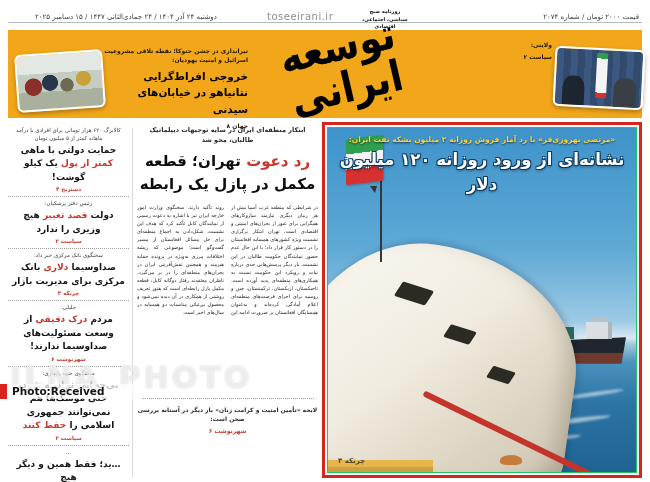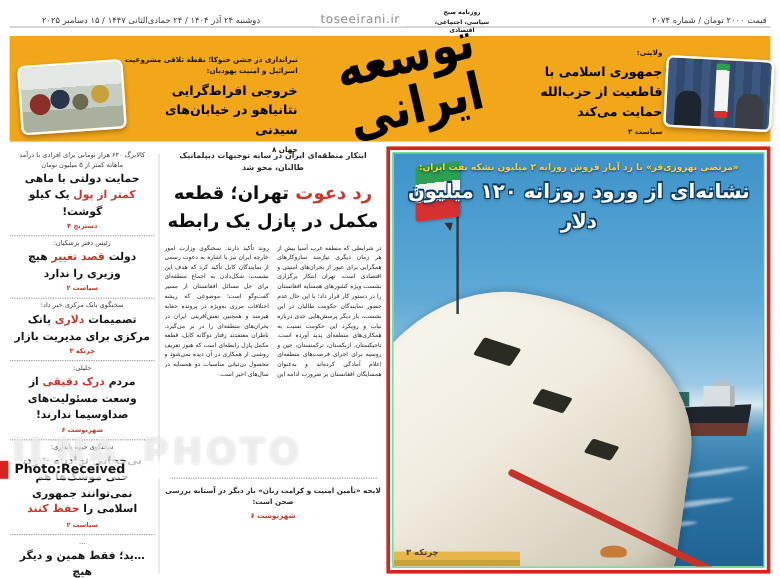--- a/index.html
+++ b/index.html
@@ -131,41 +131,40 @@
   <div class="b-sec">جهان ۸</div>
 </div>
 
 <div class="bphoto photo-pol">
   <div class="pol-flag"></div>
   <div class="pol-fig f1"></div>
   <div class="pol-fig f2"></div>
 </div>
 <div class="band-text bt-pol">
   <div class="b-kicker">ولایتی:</div>
-  <div class="b-head">جمهوری اسلامی با قاطعیت از حزب‌الله حمایت می‌کند</div>
   <div class="b-sec">سیاست ۲</div>
 </div>
 
 <div class="sidebar">
 
   <div class="sb-item">
     <div class="sb-kicker">کالابرگ ۶۲۰ هزار تومانی برای افرادی با درآمد ماهانه کمتر از ۵ میلیون تومان</div>
     <div class="sb-head"><span>حمایت دولتی با ماهی </span><span class="red">کمتر از پول</span><span> یک کیلو گوشت!</span></div>
     <div class="sb-sec">دسترنج ۴</div>
   </div>
 
   <div class="sb-item">
     <div class="sb-kicker">رئیس دفتر پزشکیان:</div>
     <div class="sb-head"><span>دولت </span><span class="red">قصد تغییر</span><span> هیچ وزیری را ندارد</span></div>
     <div class="sb-sec">سیاست ۲</div>
   </div>
 
   <div class="sb-item">
     <div class="sb-kicker">سخنگوی بانک مرکزی خبر داد:</div>
-    <div class="sb-head"><span>تصمیمات </span><span class="red">دلاری</span><span> بانک مرکزی برای مدیریت بازار</span></div>
+    <div class="sb-head"><span>صداوسیما </span><span class="red">دلاری</span><span> بانک مرکزی برای مدیریت بازار</span></div>
     <div class="sb-sec">چرتکه ۳</div>
   </div>
 
   <div class="sb-item">
     <div class="sb-kicker">جلیلی:</div>
     <div class="sb-head"><span>مردم </span><span class="red">درک دقیقی</span><span> از وسعت مسئولیت‌های صداوسیما ندارند!</span></div>
     <div class="sb-sec">شهرنوشت ۶</div>
   </div>
 
   <div class="sb-item">

